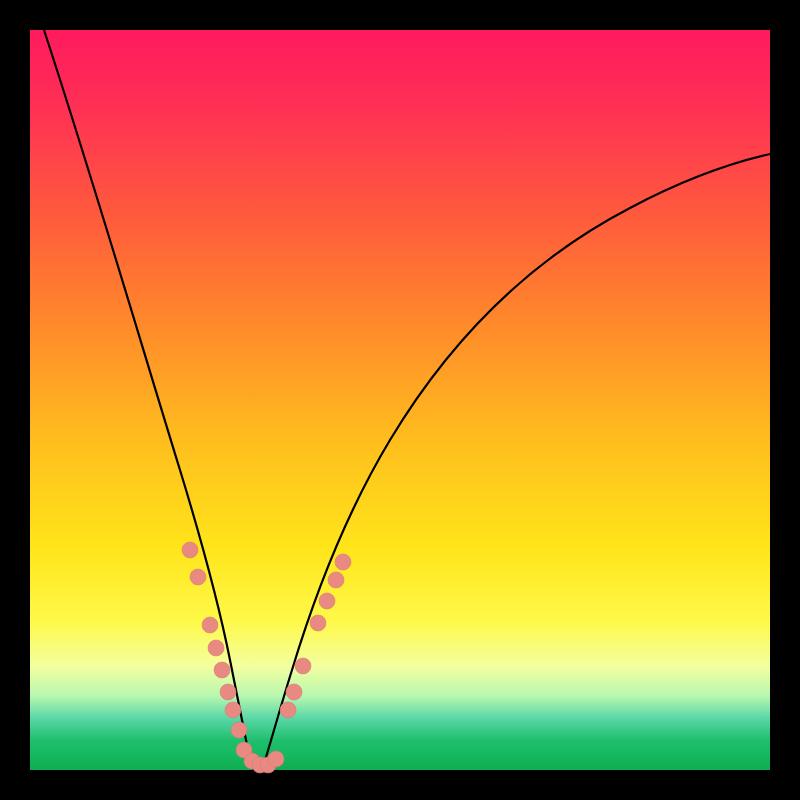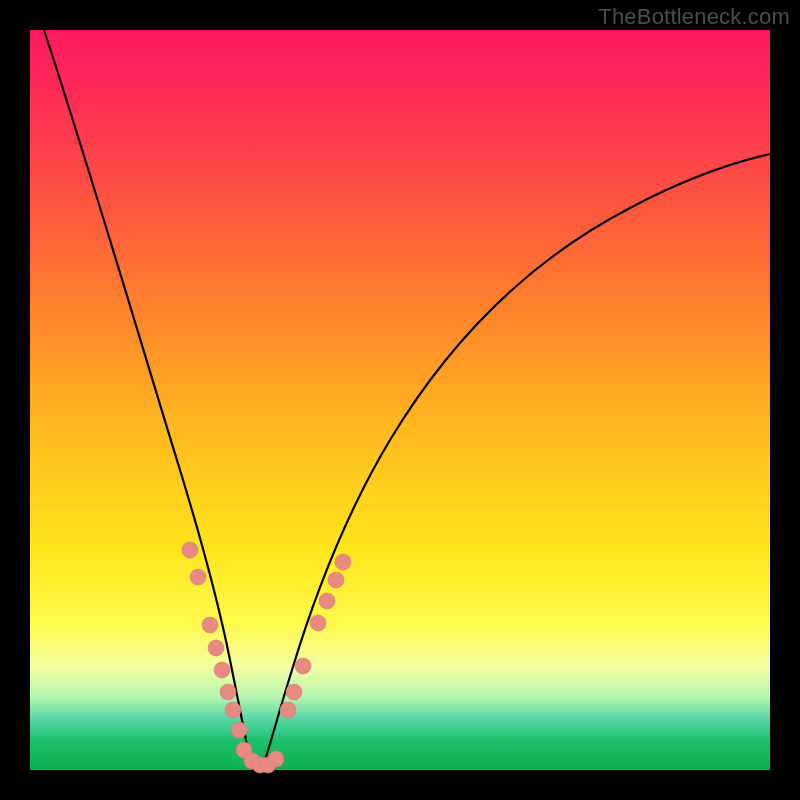--- a/index.html
+++ b/index.html
@@ -106,14 +106,13 @@
       <circle cx="258" cy="680" r="8"></circle>
       <circle cx="264" cy="662" r="8"></circle>
       <circle cx="273" cy="636" r="8"></circle>
       <circle cx="288" cy="593" r="8"></circle>
       <circle cx="297" cy="571" r="8"></circle>
       <circle cx="306" cy="550" r="8"></circle>
       <circle cx="313" cy="532" r="8"></circle>
     </g>
   </svg>
 
-  <div class="watermark">TheBottleneck.com</div>
 </div>
 
 </body></html>

